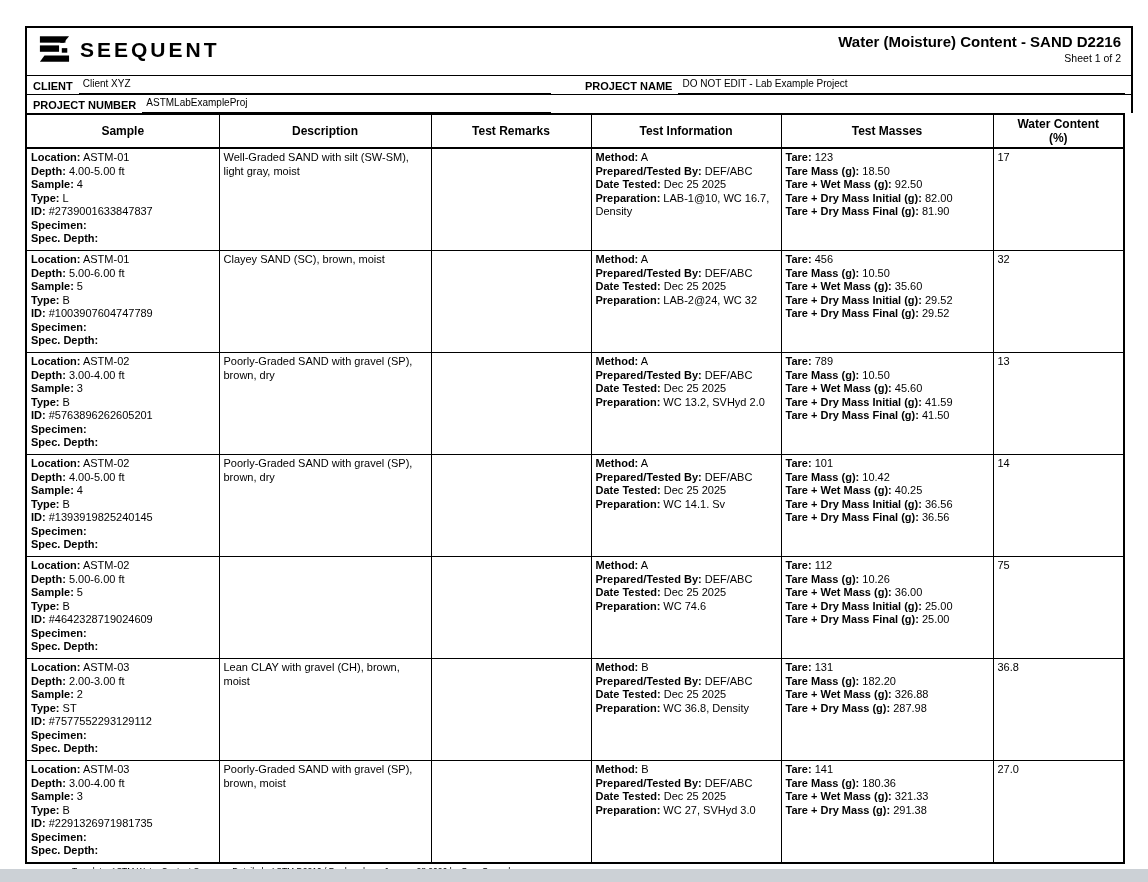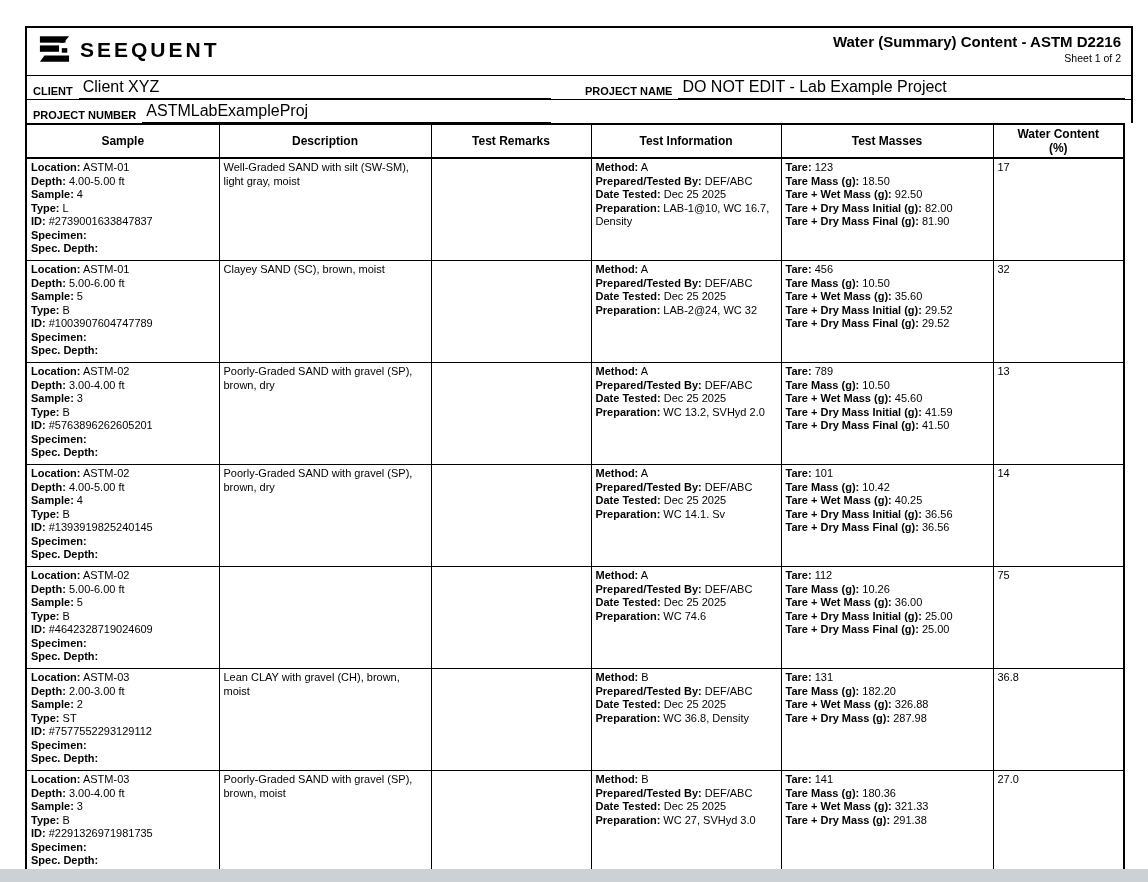--- a/index.html
+++ b/index.html
@@ -12,21 +12,21 @@
   .logo{display:flex;align-items:center;gap:10px;padding-left:4px;padding-top:2px;}
   .logo svg{display:block;}
   .wordmark{font-size:21px;font-weight:bold;letter-spacing:3px;}
   .hdr-title-block{text-align:right;padding-right:2px;}
   .hdr-title{font-size:15px;font-weight:bold;line-height:18px;}
   .hdr-sheet{font-size:10.5px;line-height:14px;}
 
   .hdr-row{display:flex;border-top:1px solid #000;}
   .hdr-half{display:flex;width:50%;box-sizing:border-box;align-items:flex-end;}
   .flabel{font-weight:bold;font-size:11px;padding:3px 6px 2px 6px;white-space:nowrap;}
-  .fval{flex:1;border-bottom:1px solid #000;font-size:16px;padding:2px 4px 2px 4px;margin-right:28px;min-height:13px;}
+  .fval{flex:1;border-bottom:1px solid #000;font-size:10px;padding:2px 4px 2px 4px;margin-right:28px;min-height:13px;}
   .hdr-half.right .fval{margin-right:6px;}
 
   
   table.report{border-collapse:collapse;width:1098px;table-layout:fixed;border:2px solid #000;}
   table.report th{border:1px solid #000;border-bottom:2px solid #000;font-size:12px;font-weight:bold;padding:2px 15px;height:15px;}
   table.report td{border:1px solid #000;vertical-align:top;font-size:11px;line-height:13.5px;padding:2px 4px;height:97px;box-sizing:content-box;word-wrap:break-word;}
   td.c-wc{text-align:left;vertical-align:middle;}
   .kv b{font-weight:bold;}
 
   
@@ -46,21 +46,21 @@
             <rect x="1" y="1" width="28" height="7"></rect>
             <path d="M29 1 h4 l-6 7 h-4 z"></path>
             <rect x="1" y="11" width="21" height="7"></rect>
             <rect x="25" y="14" width="6" height="5"></rect>
             <path d="M6 22 h27 v7 H1 z"></path>
           </svg>
         </span>
         <span class="wordmark">SEEQUENT</span>
       </div>
       <div class="hdr-title-block">
-        <div class="hdr-title">Water (Summary) Content - ASTM D2216</div>
+        <div class="hdr-title">Water (Moisture) Content - SAND D2216</div>
         <div class="hdr-sheet">Sheet 1 of 2</div>
       </div>
     </div>
 
     <div class="hdr-row">
       <div class="hdr-half">
         <span class="flabel">CLIENT</span>
         <span class="fval">Client XYZ</span>
       </div>
       <div class="hdr-half right">

